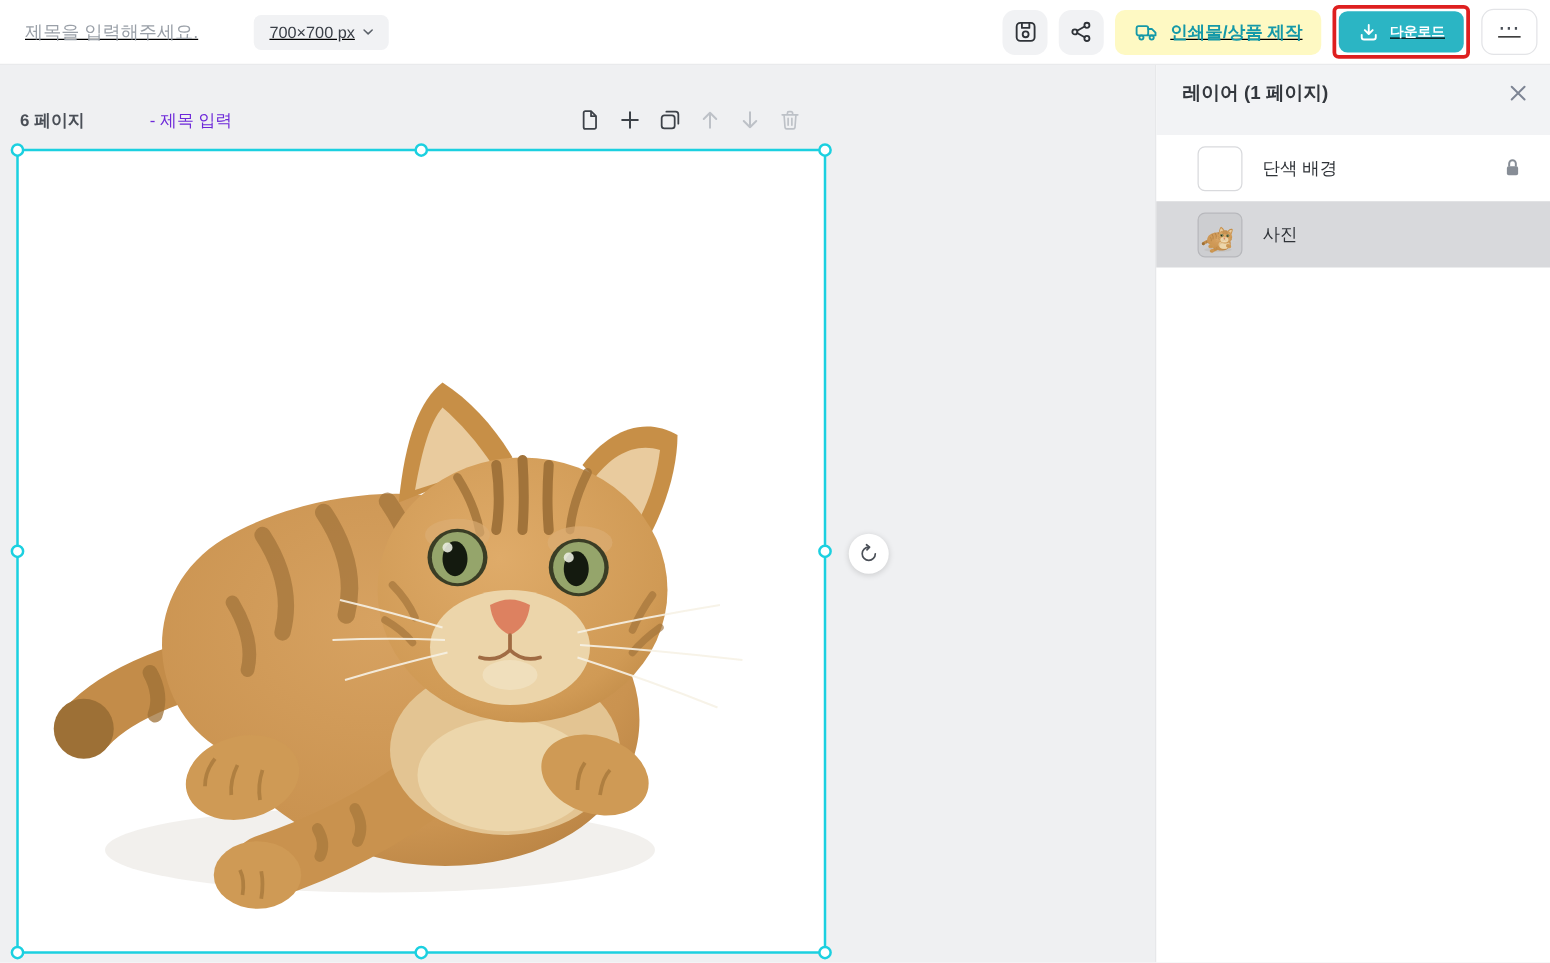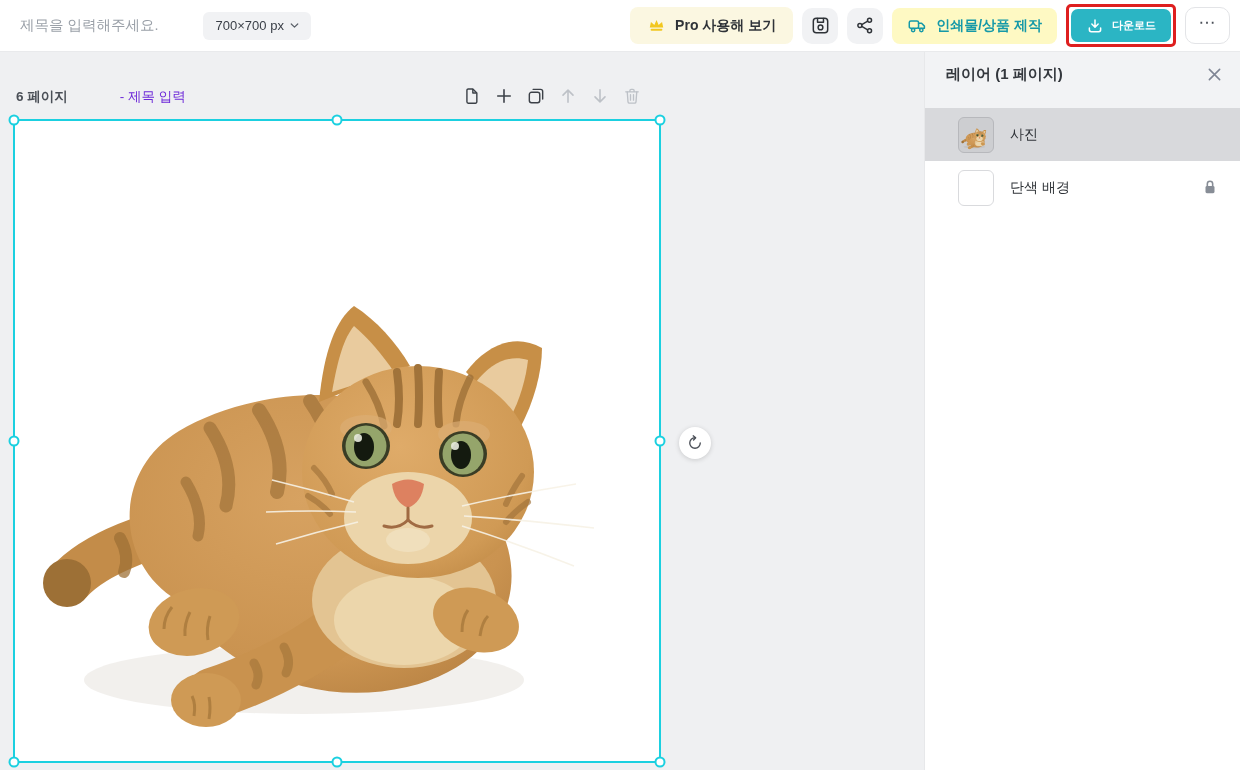--- a/index.html
+++ b/index.html
@@ -2,21 +2,21 @@
 <html><head>
 <meta charset="utf-8">
 <style>
   * { margin:0; padding:0; box-sizing:border-box; }
   html,body { width:1240px; height:770px; }
   body { font-family:"Liberation Sans","DejaVu Sans",sans-serif; background:#fff; overflow:hidden; }
   .app { position:relative; width:1240px; height:770px; background:#eff0f2; }
 
   
   .topbar { position:absolute; top:0; left:0; width:1240px; height:52px; background:#fff;
-            border-bottom:1px solid #e9eaec; display:flex; align-items:center; padding:0 10px 0 20px; z-index:5; }
+            border-bottom:1px solid #e9eaec; display:flex; align-items:center; padding:0 10px 0 20px; z-index:5;text-decoration:underline; }
   .doc-title { color:#9aa0a8; font-size:14.5px; cursor:text; }
   .size-pill { margin-left:44px; background:#f1f2f4; border-radius:6px; height:28px; padding:0 10px 0 13px;
                display:flex; align-items:center; gap:4px; font-size:13px; color:#3a3f47; cursor:pointer; }
   .size-pill svg { color:#5a6068; }
   .topbar-right { margin-left:auto; display:flex; align-items:center; gap:9px; }
   .btn { display:flex; align-items:center; justify-content:center; cursor:pointer; border:none; }
   .btn-pro { background:#fbf7e1; border-radius:8px; height:37px; padding:0 17px; gap:9px;
              font-size:14px; font-weight:bold; color:#2f3338; }
   .btn-square { width:36px; height:36px; border-radius:10px; background:#f1f2f4; color:#2f3338; }
   .btn-print { background:#fef9c3; border-radius:8px; height:36px; padding:0 15px; gap:8px;
@@ -75,29 +75,20 @@
       <span>700×700 px</span>
       <span>
         <svg width="13" height="13" viewBox="0 0 24 24">
             <path d="M6 9.2 L12 15 L18 9.2" fill="none" stroke="currentColor" stroke-width="2.2" stroke-linecap="round" stroke-linejoin="round"></path>
           </svg>
       </span>
     </div>
 
     <div class="topbar-right">
 
-      <button class="btn btn-pro">
-        <span>
-          <svg width="19" height="19" viewBox="0 0 24 24">
-            <path d="M3.5 14.5 L5 7.5 L9.3 11.3 L12 5.2 L14.7 11.3 L19 7.5 L20.5 14.5 Z" fill="#f2c71f"></path>
-            <rect x="4.6" y="16" width="14.8" height="2.5" rx="1.2" fill="#f2c71f"></rect>
-          </svg>
-        </span>
-        <span>Pro 사용해 보기</span>
-      </button>
 
       <button class="btn btn-square">
         <span>
           <svg width="21" height="21" viewBox="0 0 24 24" fill="none" stroke="currentColor" stroke-width="1.7" stroke-linecap="round" stroke-linejoin="round">
             <rect x="3.8" y="3.8" width="16.4" height="16.4" rx="3.4"></rect>
             <path d="M8.6 3.9 V8.4 H15.4 V3.9"></path>
             <circle cx="12" cy="14.2" r="2.7"></circle>
           </svg>
         </span>
       </button>
@@ -333,34 +324,34 @@
       <span>레이어 (1 페이지)</span>
       <span class="panel-close">
         <span>
           <svg width="19" height="19" viewBox="0 0 24 24" fill="none" stroke="currentColor" stroke-width="2" stroke-linecap="round">
             <path d="M5.5 5.5 L18.5 18.5 M18.5 5.5 L5.5 18.5"></path>
           </svg>
         </span>
       </span>
     </div>
 
-    <div class="layer-row selected">
-      <span class="layer-thumb thumb-photo">
-        <svg width="32" height="32" viewBox="0 0 646 642">
-            <use href="#cat-art"></use>
-          </svg>
-      </span>
-      <span class="layer-label">사진</span>
-    </div>
-
     <div class="layer-row">
       <span class="layer-thumb thumb-bg"></span>
       <span class="layer-label">단색 배경</span>
       <span class="layer-lock">
         <svg width="20" height="20" viewBox="0 0 24 24">
           <path d="M8.8 11 V8.2 a3.2 3.2 0 0 1 6.4 0 V11" fill="none" stroke="currentColor" stroke-width="1.9"></path>
           <rect x="6.6" y="10.8" width="10.8" height="8.6" rx="1.7" fill="currentColor"></rect>
         </svg>
       </span>
     </div>
+
+    <div class="layer-row selected">
+      <span class="layer-thumb thumb-photo">
+        <svg width="32" height="32" viewBox="0 0 646 642">
+            <use href="#cat-art"></use>
+          </svg>
+      </span>
+      <span class="layer-label">사진</span>
+    </div>
   </div>
 
 </div>
 
 </body></html>

